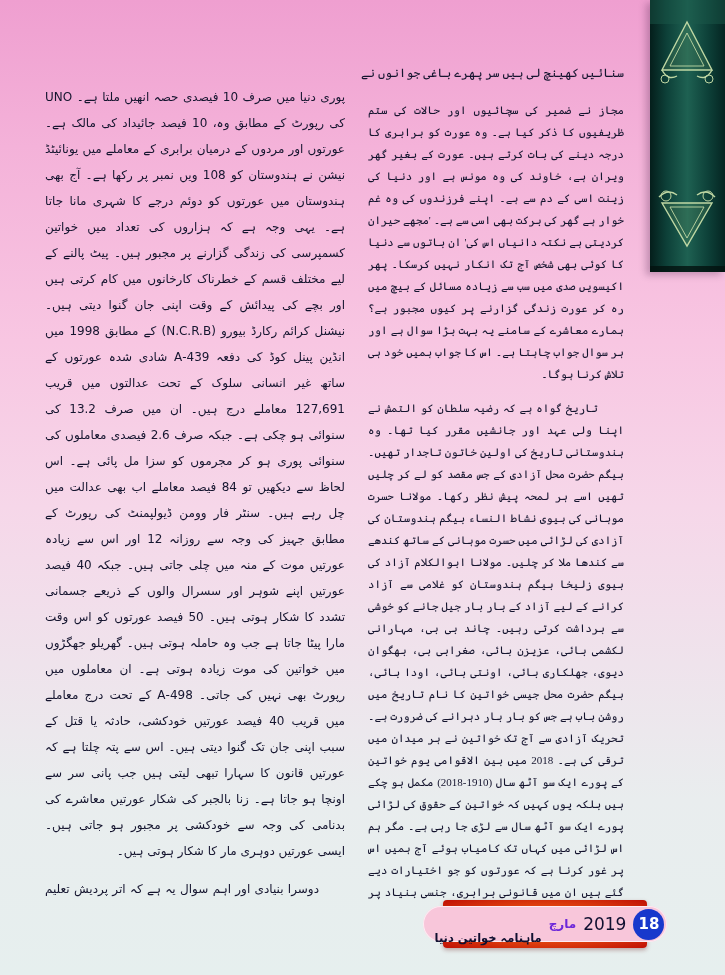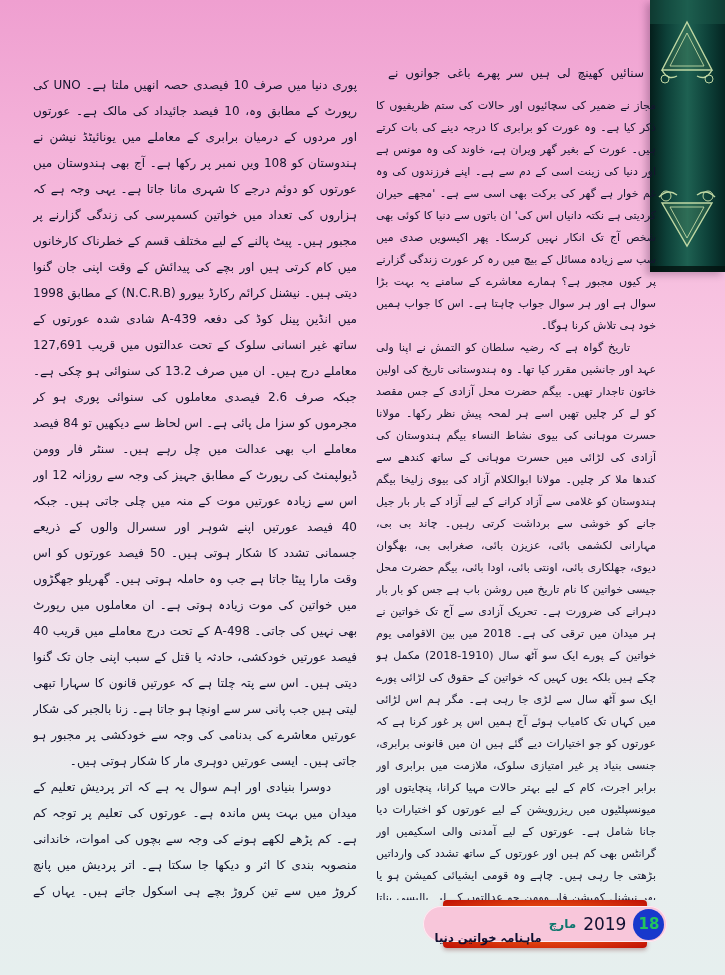--- a/index.html
+++ b/index.html
@@ -20,29 +20,29 @@
   }
   .spine svg{display:block;}
   
   .col{
     position:absolute;
     direction:rtl;
     color:#15152f;
     text-align:justify;
     overflow:hidden;
   }
-  .col p{margin:0;}
+  .col p{margin:12px;}
   .col p.indent{text-indent:26px;}
   .col-left{
     left:33px;top:72px;width:324px;height:830px;
     font-size:12px;line-height:26px;
   }
   .col-right{
-    left:376px;top:60px;width:280px;height:840px;
-    font-size:11px;line-height:22px;
+    left:356px;top:60px;width:280px;height:840px;
+    font-size:11px;line-height:22px;font-family:Liberation Serif, serif;
   }
   .verse-block{margin:0 0 8px 0;}
   .verse-line{
     text-align:justify;
     text-align-last:justify;
     padding:0 12px;
     line-height:27px;
     font-size:12px;
     white-space:nowrap;
     overflow:hidden;
@@ -59,27 +59,27 @@
     direction:rtl;
     display:flex;align-items:center;gap:7px;
     background:#f8c6da;
     border-radius:19px;
     height:36px;
     padding:0 3px 0 12px;
     box-shadow:inset 0 0 0 1px rgba(255,255,255,.65);
   }
   .page-badge{
     width:31px;height:31px;border-radius:50%;
-    background:#1838cc;color:#22c55e;
+    background:#1838cc;color:#ffffff;
     display:flex;align-items:center;justify-content:center;
     font-weight:bold;font-size:15px;
     flex:0 0 auto;
   }
   .year-label{font-weight:normal;font-size:17px;color:#101030;direction:ltr;}
-  .month-label{font-size:12px;color:#0f766e;font-weight:bold;}
+  .month-label{font-size:12px;color:#6d28d9;font-weight:bold;}
   .mag-title{font-size:11.5px;color:#101030;font-weight:bold;white-space:nowrap;margin-top:28px;}
 </style>
 </head>
 <body>
 
 <div class="page">
 
   <div class="spine">
     <svg width="75" height="272" viewBox="0 0 75 272" xmlns="http://www.w3.org/2000/svg">
       <defs>

